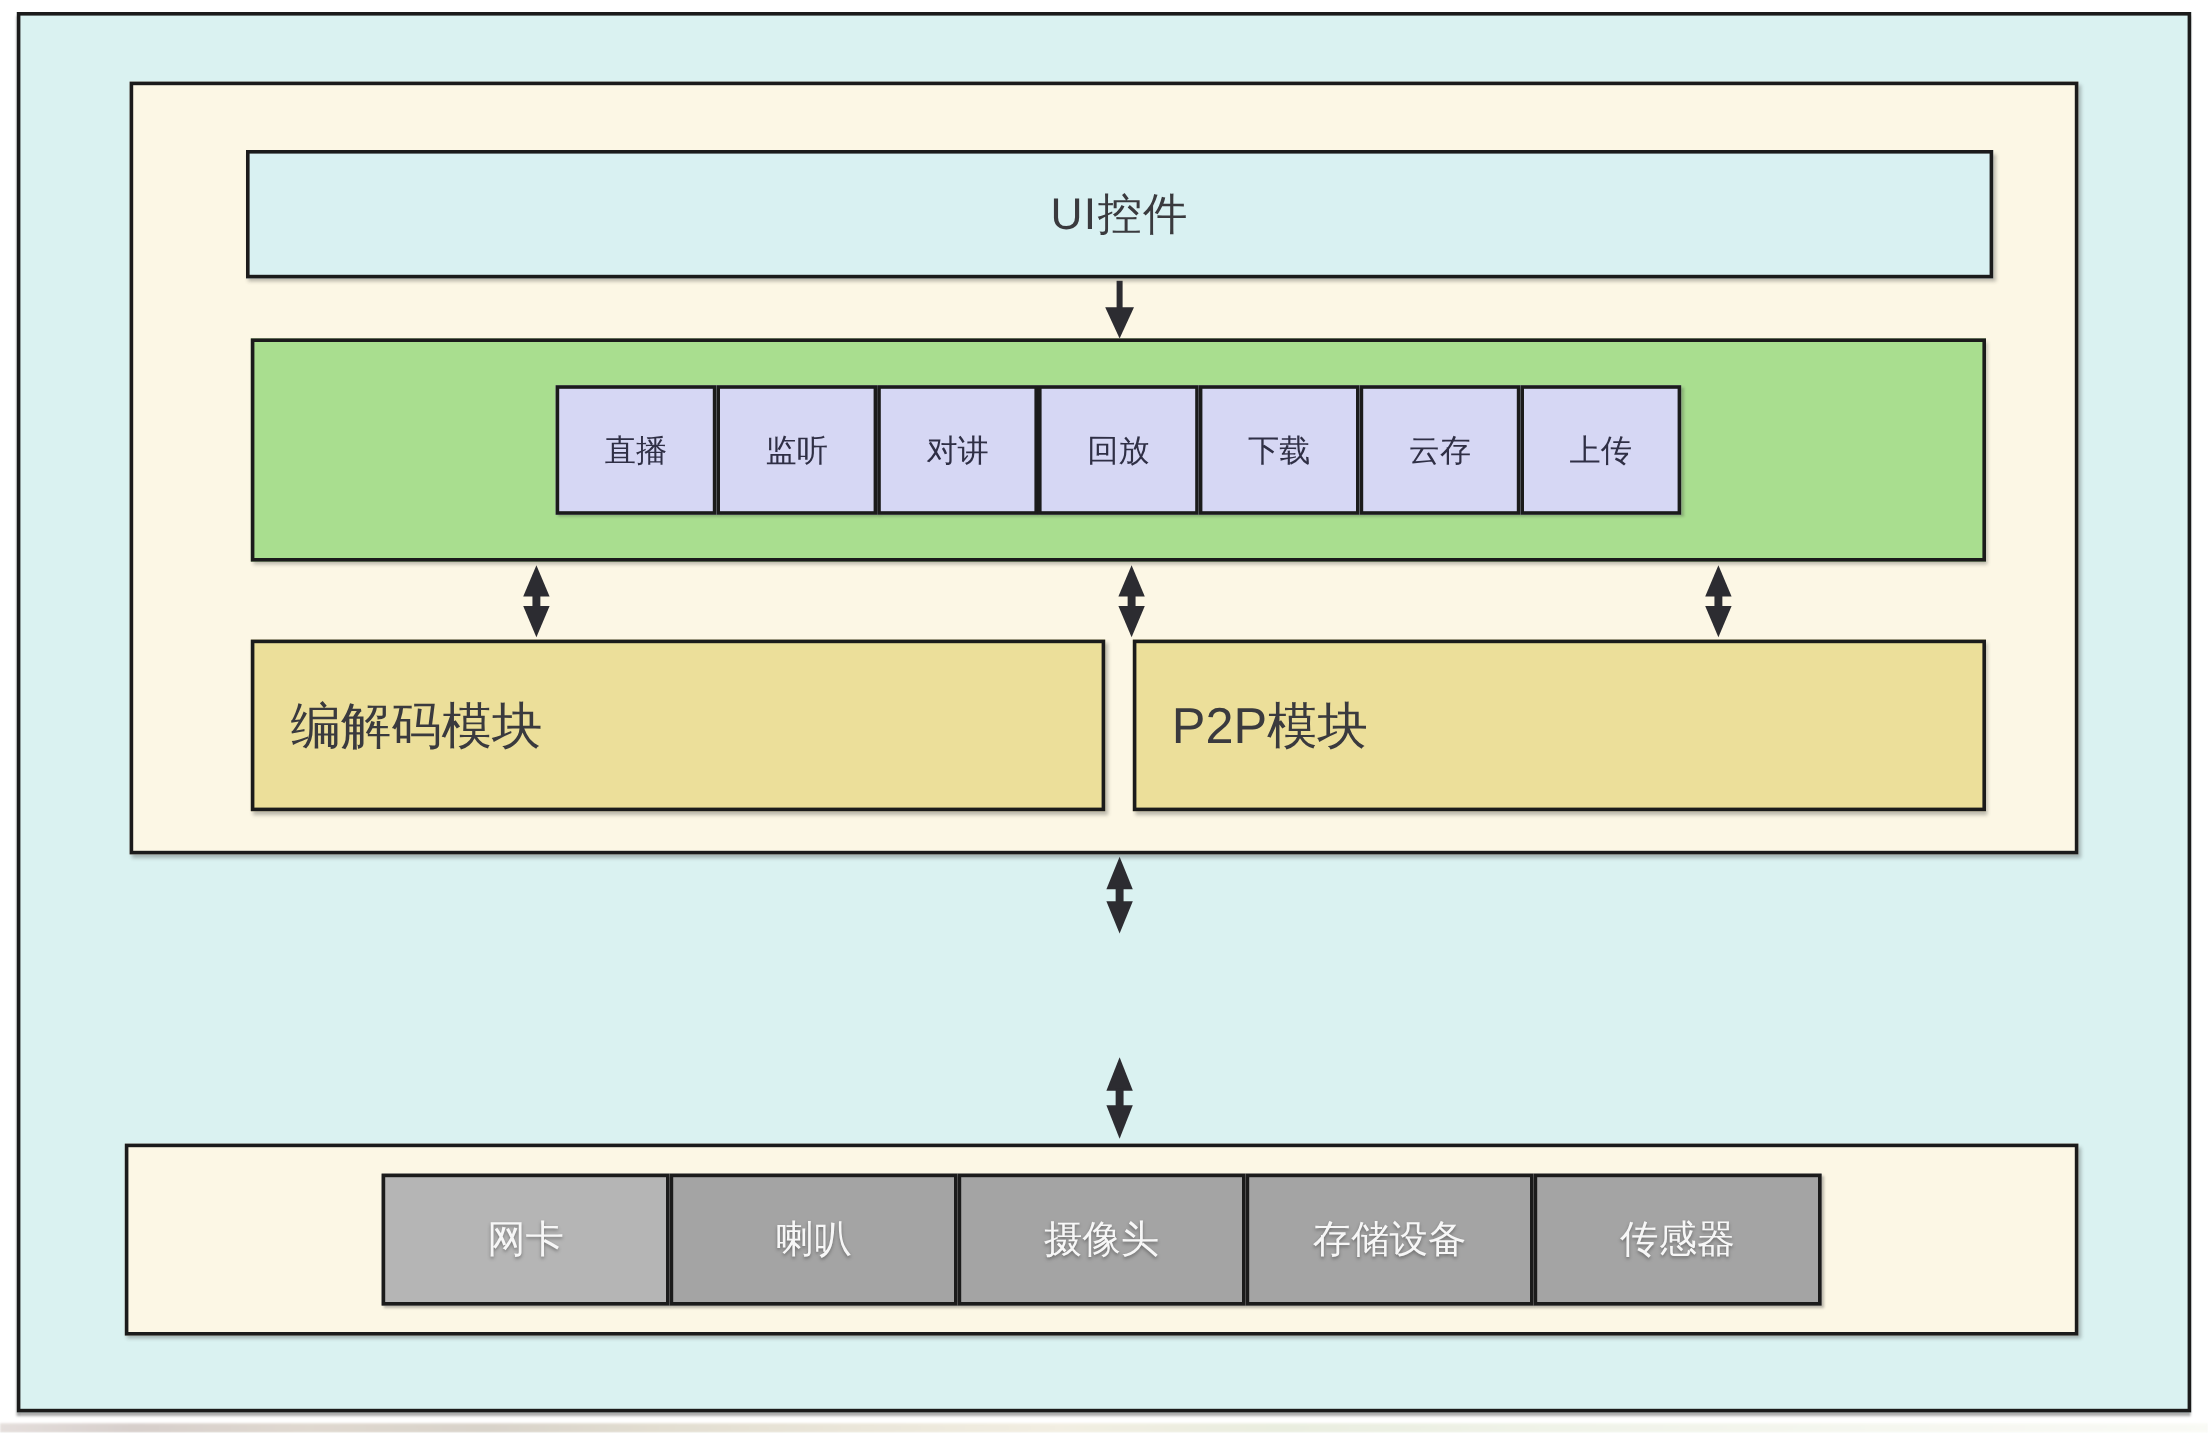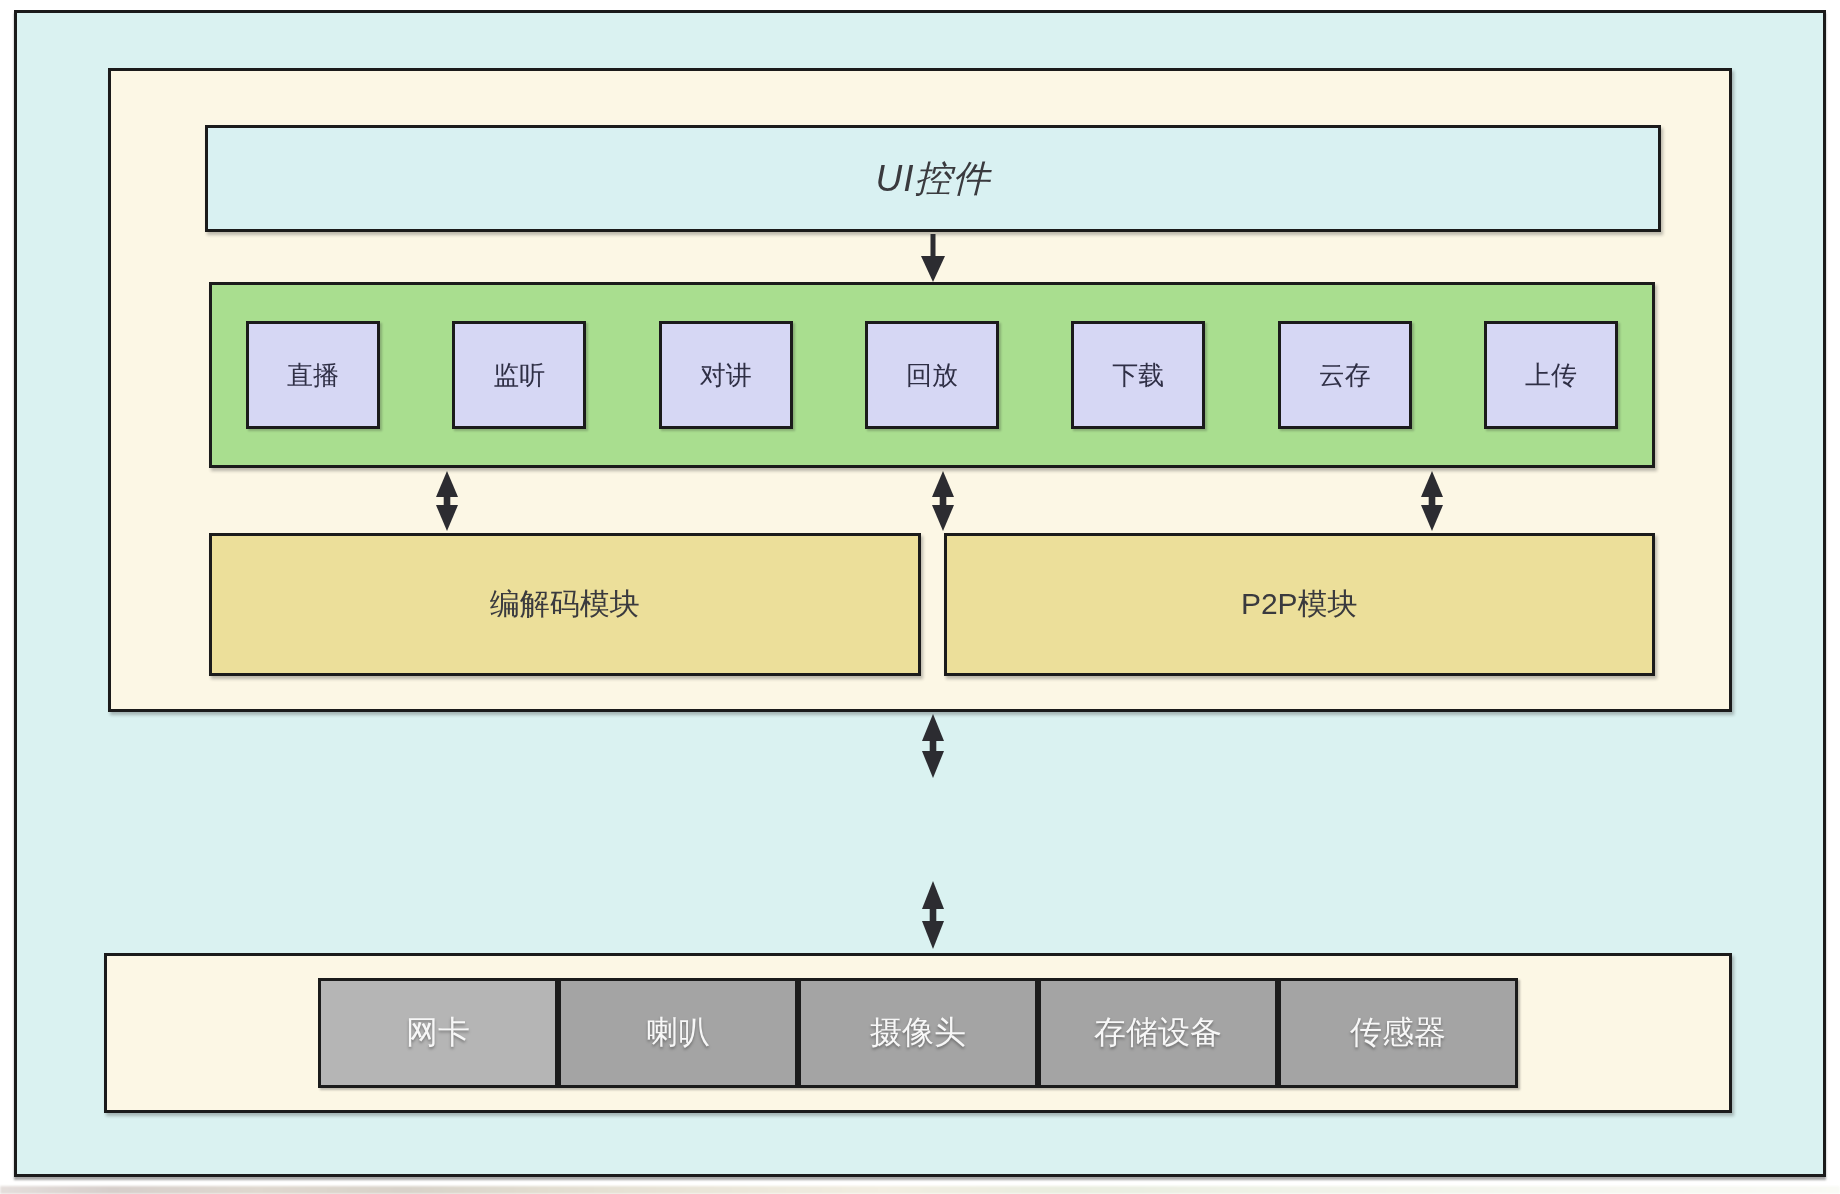--- a/index.html
+++ b/index.html
@@ -6,38 +6,38 @@
     --bg:#daf2f1; --panel:#fcf7e5; --uibox:#d9f1f2; --green:#a9de8f;
     --lav:#d6d7f4; --khaki:#ecdf9a; --gray:#a4a4a4; --gray-light:#b5b5b5;
     --border:#1b1b1b; --arrow:#2c2c31; --text:#3a3a3e; --text-dark:#2f2f45;
   }
   *{box-sizing:border-box;margin:0;padding:0;}
   body{background:#ffffff;font-family:"Liberation Sans","DejaVu Sans",sans-serif;}
   #page{position:relative;width:1840px;height:1194px;background:#ffffff;overflow:hidden;}
   .abs{position:absolute;}
   .box{border:3px solid var(--border);}
   .shadow{box-shadow:2px 3px 3px rgba(40,40,40,0.30);}
-  .center{display:flex;align-items:center;justify-content:center;font-style:italic;}
+  .center{display:flex;align-items:center;justify-content:center;}
 
   #outer{left:14px;top:10px;width:1812px;height:1167px;background:var(--bg);
          border:3px solid var(--border);box-shadow:0 3px 2px rgba(0,0,0,0.35);}
 
   #app-panel{left:108px;top:68px;width:1624px;height:644px;background:var(--panel);}
   #ui-box{left:205px;top:125px;width:1456px;height:107px;background:var(--uibox);
           font-size:37px;color:var(--text);letter-spacing:1px;}
   #features{left:209px;top:282px;width:1446px;height:186px;background:var(--green);
-            display:flex;align-items:center;justify-content:space-between;padding:0 34px;}
+            display:flex;align-items:center;justify-content:center;padding:0 34px;}
   .feature-box{width:134px;height:108px;background:var(--lav);border:3px solid var(--border);
                display:flex;align-items:center;justify-content:center;font-size:26px;
                color:var(--text-dark);box-shadow:2px 2px 2px rgba(40,40,40,0.25);}
 
   #modules{left:209px;top:533px;width:1446px;height:143px;display:flex;gap:23px;}
   .module-box{flex:1;background:var(--khaki);border:3px solid var(--border);
-              display:flex;align-items:center;justify-content:center;font-size:30px;
-              color:var(--text);box-shadow:2px 3px 3px rgba(40,40,40,0.3);}
+              display:flex;align-items:center;justify-content:flex-start;font-size:42px;
+              color:var(--text);box-shadow:2px 3px 3px rgba(40,40,40,0.3);padding-left:30px;}
 
   #os-box{left:108px;top:780px;width:1624px;height:98px;background:var(--panel);
           font-size:37px;color:var(--text);letter-spacing:1px;}
 
   #hw-panel{left:104px;top:953px;width:1628px;height:160px;background:var(--panel);
             display:flex;align-items:center;justify-content:center;padding:0 36px;}
   .hw-box{width:240px;height:110px;background:var(--gray);border:3px solid var(--border);
           display:flex;align-items:center;justify-content:center;font-size:32px;color:#f7f7f7;
           text-shadow:0 2px 3px rgba(0,0,0,0.35);box-shadow:2px 2px 2px rgba(40,40,40,0.3);}
   .hw-box.light{background:var(--gray-light);}

